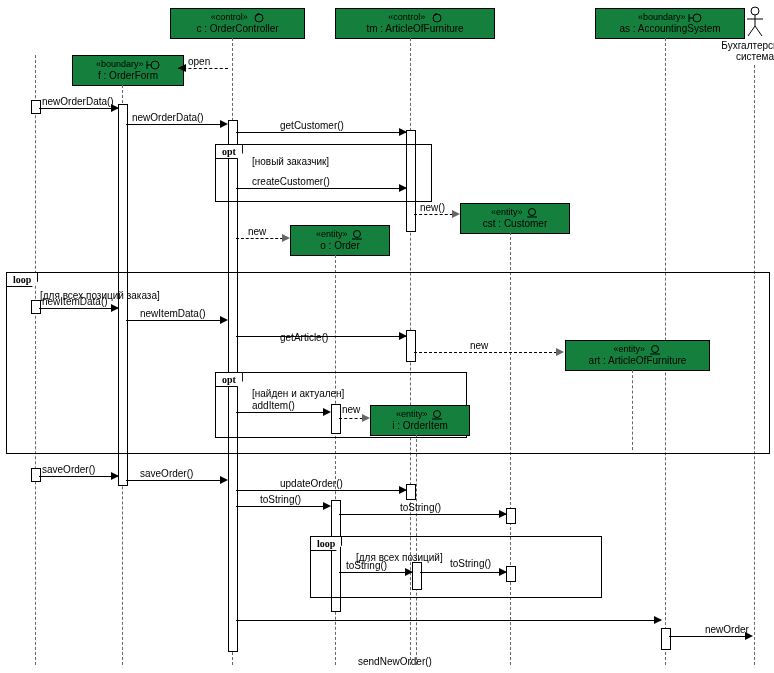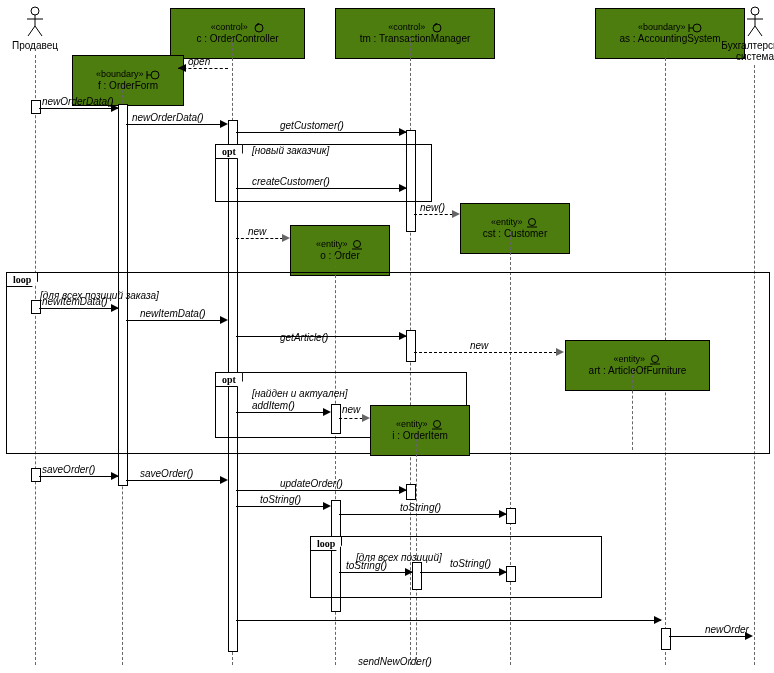--- a/index.html
+++ b/index.html
@@ -1,67 +1,57 @@
 <!DOCTYPE html>
 <html><head>
 <meta charset="utf-8">
 <style>
   body { margin: 0; font-family: Arial, sans-serif; font-size: 10px; background: #fff; }
   .diagram { position: relative; width: 774px; height: 673px; }
   .actor { position: absolute; text-align: center; }
   .actor svg { display: block; margin: 0 auto; }
   .actor-label { margin-top: 2px; }
-  .box { position: absolute; border: 1px solid #000; background: #4d7c0f; padding: 13px 4px; text-align: center; line-height: 1.2; }
+  .box { position: absolute; border: 1px solid #000; background: #15803d; padding: 3px 4px; text-align: center; line-height: 1.2; }
   .box .stereo { font-size: 9px; }
   .lifeline { position: absolute; border-left: 1px dashed #666; width: 0; }
   .act-bar { position: absolute; background: #fff; border: 1px solid #000; width: 8px; }
-  .msg { position: absolute; font-size: 10px; white-space: nowrap; font-style: italic; }
+  .msg { position: absolute; font-size: 10px; white-space: nowrap; }
   .line-solid { position: absolute; height: 0; border-top: 1px solid #000; }
   .line-dash  { position: absolute; height: 0; border-top: 1px dashed #000; }
   .arrow-r { position: absolute; width: 0; height: 0; border-top: 4px solid transparent; border-bottom: 4px solid transparent; border-left: 8px solid #000; }
   .arrow-l { position: absolute; width: 0; height: 0; border-top: 4px solid transparent; border-bottom: 4px solid transparent; border-right: 8px solid #000; }
   .arrow-r-open { position: absolute; width: 0; height: 0; border-top: 4px solid transparent; border-bottom: 4px solid transparent; border-left: 8px solid #666; }
   .frag { position: absolute; border: 1px solid #000; font-family: Liberation Serif, serif; }
   .frag-tag { position: absolute; top: -1px; left: -1px; border: 1px solid #000; padding: 1px 6px; font-weight: bold; background: #fff; clip-path: polygon(0 0, 100% 0, 100% 60%, 80% 100%, 0 100%); }
   .icon-be { display:inline-block; width:14px; height:10px; vertical-align:middle; }
 </style>
 </head>
 <body>
 
 <div class="diagram">
 
-  <div class="actor" style="left:10px; top:6px; width:50px;">
-    <svg width="20" height="32" viewBox="0 0 20 32">
-      <circle cx="10" cy="5" r="4" fill="none" stroke="#000"></circle>
-      <line x1="10" y1="9" x2="10" y2="20" stroke="#000"></line>
-      <line x1="2" y1="13" x2="18" y2="13" stroke="#000"></line>
-      <line x1="10" y1="20" x2="3" y2="30" stroke="#000"></line>
-      <line x1="10" y1="20" x2="17" y2="30" stroke="#000"></line>
-    </svg>
-    <div class="actor-label">Продавец</div>
-  </div>
 
   <div class="box" style="left:170px; top:8px; width:125px;">
     <div class="stereo"><span>«control»</span>
       <svg class="icon-be" viewBox="0 0 14 10">
           <circle cx="9" cy="5" r="4" fill="none" stroke="#000"></circle>
           <path d="M9 1 L6 -1 M9 1 L6 3" stroke="#000" fill="none"></path>
         </svg>
     </div>
     <div>c : OrderController</div>
   </div>
 
   <div class="box" style="left:335px; top:8px; width:150px;">
     <div class="stereo"><span>«control»</span>
       <svg class="icon-be" viewBox="0 0 14 10">
           <circle cx="9" cy="5" r="4" fill="none" stroke="#000"></circle>
           <path d="M9 1 L6 -1 M9 1 L6 3" stroke="#000" fill="none"></path>
         </svg>
     </div>
-    <div>tm : TransactionManager</div>
+    <div>tm : ArticleOfFurniture</div>
   </div>
 
   <div class="box" style="left:595px; top:8px; width:140px;">
     <div class="stereo"><span>«boundary»</span>
       <svg class="icon-be" viewBox="0 0 14 10">
           <line x1="1" y1="1" x2="1" y2="9" stroke="#000"></line>
           <line x1="1" y1="5" x2="5" y2="5" stroke="#000"></line>
           <circle cx="9" cy="5" r="4" fill="none" stroke="#000"></circle>
         </svg>
     </div>
@@ -115,21 +105,21 @@
   <div class="arrow-r" style="left:220px; top:120px;"></div>
   <div class="msg" style="left:132px; top:112px;">newOrderData()</div>
 
   <div class="line-solid" style="left:236px; top:132px; width:170px;"></div>
   <div class="arrow-r" style="left:399px; top:128px;"></div>
   <div class="msg" style="left:280px; top:120px;">getCustomer()</div>
 
   <div class="frag" style="left:215px; top:144px; width:215px; height:56px;">
     <div class="frag-tag">opt</div>
   </div>
-  <div class="msg" style="left:252px; top:145px;">[новый заказчик]</div>
+  <div class="msg" style="left:252px; top:156px;">[новый заказчик]</div>
   <div class="line-solid" style="left:236px; top:188px; width:170px;"></div>
   <div class="arrow-r" style="left:399px; top:184px;"></div>
   <div class="msg" style="left:252px; top:176px;">createCustomer()</div>
 
   <div class="box" style="left:460px; top:203px; width:100px;">
     <div class="stereo"><span>«entity»</span>
       <svg class="icon-be" viewBox="0 0 14 10">
           <circle cx="7" cy="4" r="3.5" fill="none" stroke="#000"></circle>
           <line x1="2" y1="9" x2="12" y2="9" stroke="#000"></line>
         </svg>

